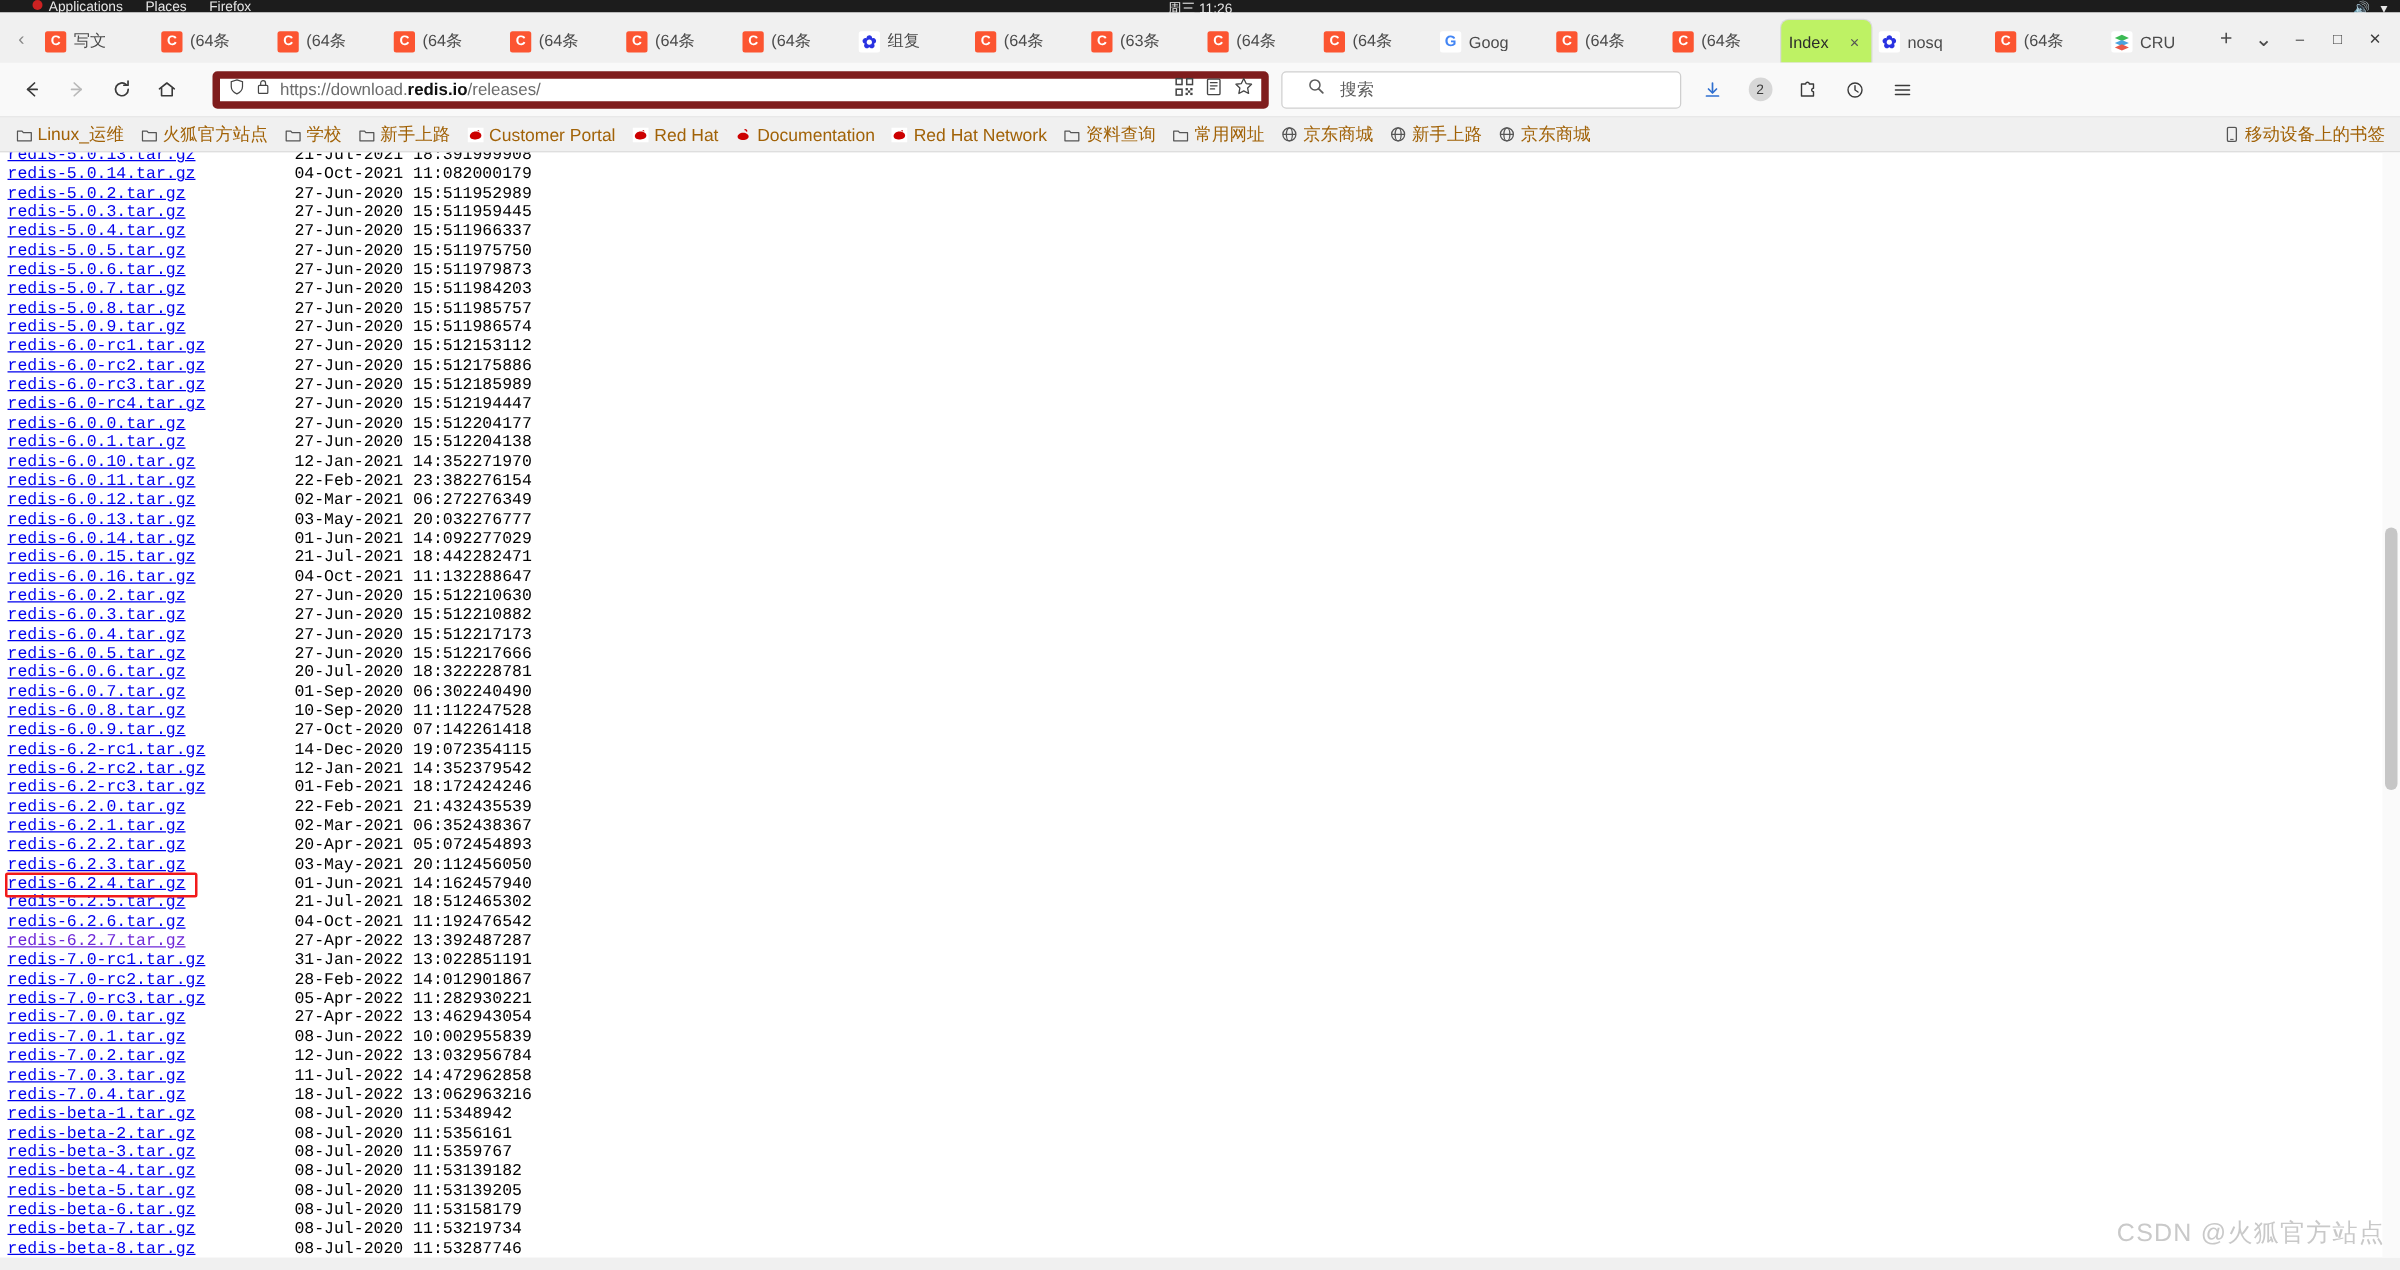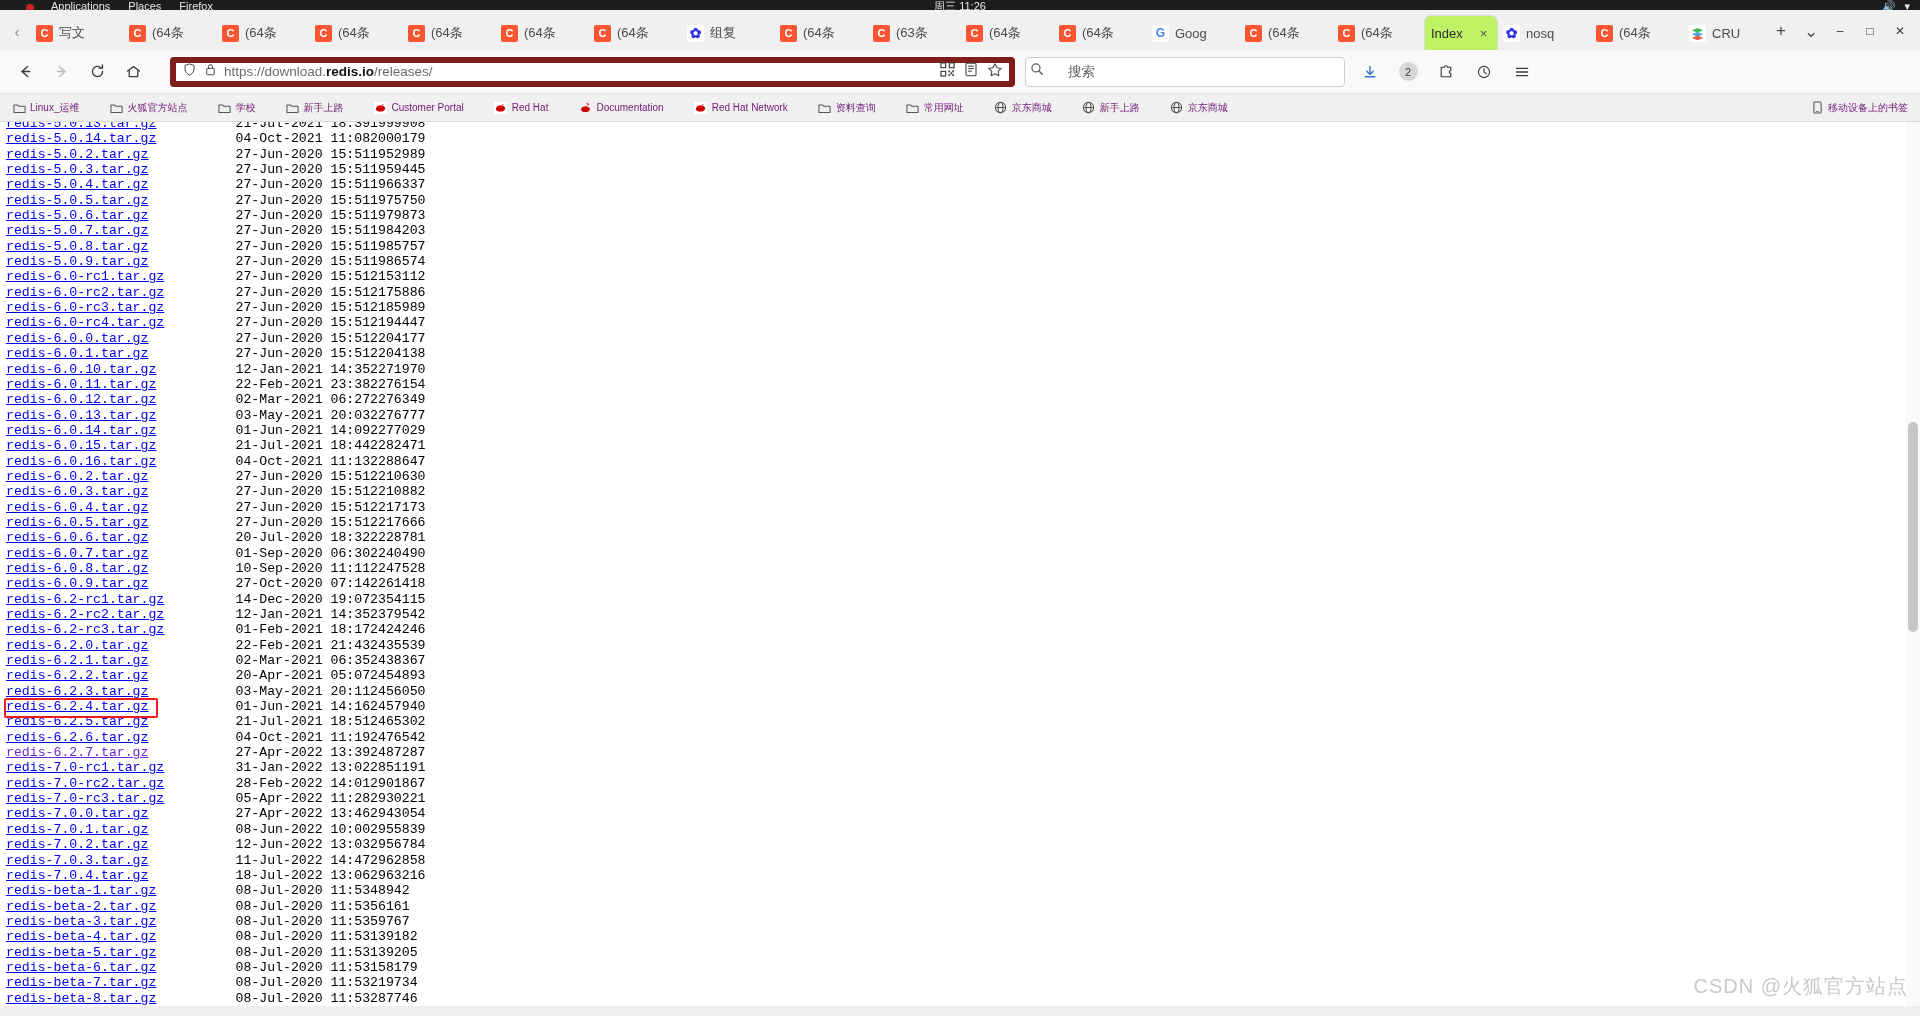--- a/index.html
+++ b/index.html
@@ -23,21 +23,21 @@
     width: 1920px;
     height: 12px;
     background: #1c1c1c;
     color: #e6e6e6;
     font-size: 11px;
     display: flex;
     align-items: center;
     overflow: hidden;
   }
   .gnome-left { display: flex; align-items: center; gap: 18px; padding-left: 10px; }
-  .gnome-apps { display:flex; align-items:flex-end; gap:17px;padding-left:16px;}
+  .gnome-apps { display:flex; align-items:flex-start; gap:5px;padding-left:16px;}
   .gnome-dot { width:8px;height:8px;border-radius:50%;background:#cc2222;display:inline-block;}
   .gnome-center { position:absolute; left:50%; transform:translateX(-50%); }
   .gnome-right { position:absolute; right:10px; display:flex; align-items:center; gap:8px;}
 
   
   .ff-window {
     position: absolute;
     top: 10px;
     left: 0;
     width: 1920px;
@@ -183,47 +183,46 @@
   .urlbar .url-text b { color: #111; font-weight: 700; }
   .url-icons { display:flex; align-items:center; gap:9px; color:#454545; }
   .searchbar {
     width: 320px;
     height: 30px;
     background: #ffffff;
     border: 1px solid #cfcfcf;
     border-radius: 4px;
     display: flex;
     align-items: center;
-    padding: 0 4px;
+    padding: 0 20px;
     box-sizing: border-box;
-    gap: 24px;
+    gap: 12px;
     flex: 0 0 320px;
-    font-family: Liberation Mono, monospace;
   }
   .searchbar .s-text { font-size: 13.5px; color: #5c5c5c; }
   .nav-right { display:flex; align-items:center; gap:4px; margin-left:6px; flex:0 0 auto;}
   .badge-circle {
     width: 19px; height: 19px; border-radius: 50%;
     background: #d7d7d7; color: #3a3a3a;
     font-size: 11px;
     display:flex;align-items:center;justify-content:center;
   }
 
   
   .bmbar {
     height: 28px;
     background: #f0f0f0;
     display: flex;
     align-items: center;
     padding: 0 7px;
     box-sizing: border-box;
-    gap: 20px;
+    gap: 3px;
     border-bottom: 1px solid #d8d8d8;
-    font-size: 10px;
-    color: #701a75;
+    font-size: 14px;
+    color: #a16207;
   }
   .bm {
     display: flex; align-items: center; gap: 4px;
     padding: 2px 5px;
     border-radius: 3px;
     white-space: nowrap;
   }
   .bm-icon { width: 14px; height: 14px; display:flex;align-items:center;justify-content:center;font-size:12px;}
   .bm-folder { color: #555; }
   .bm-redhat { color: #cc0000; font-size: 13px; }

